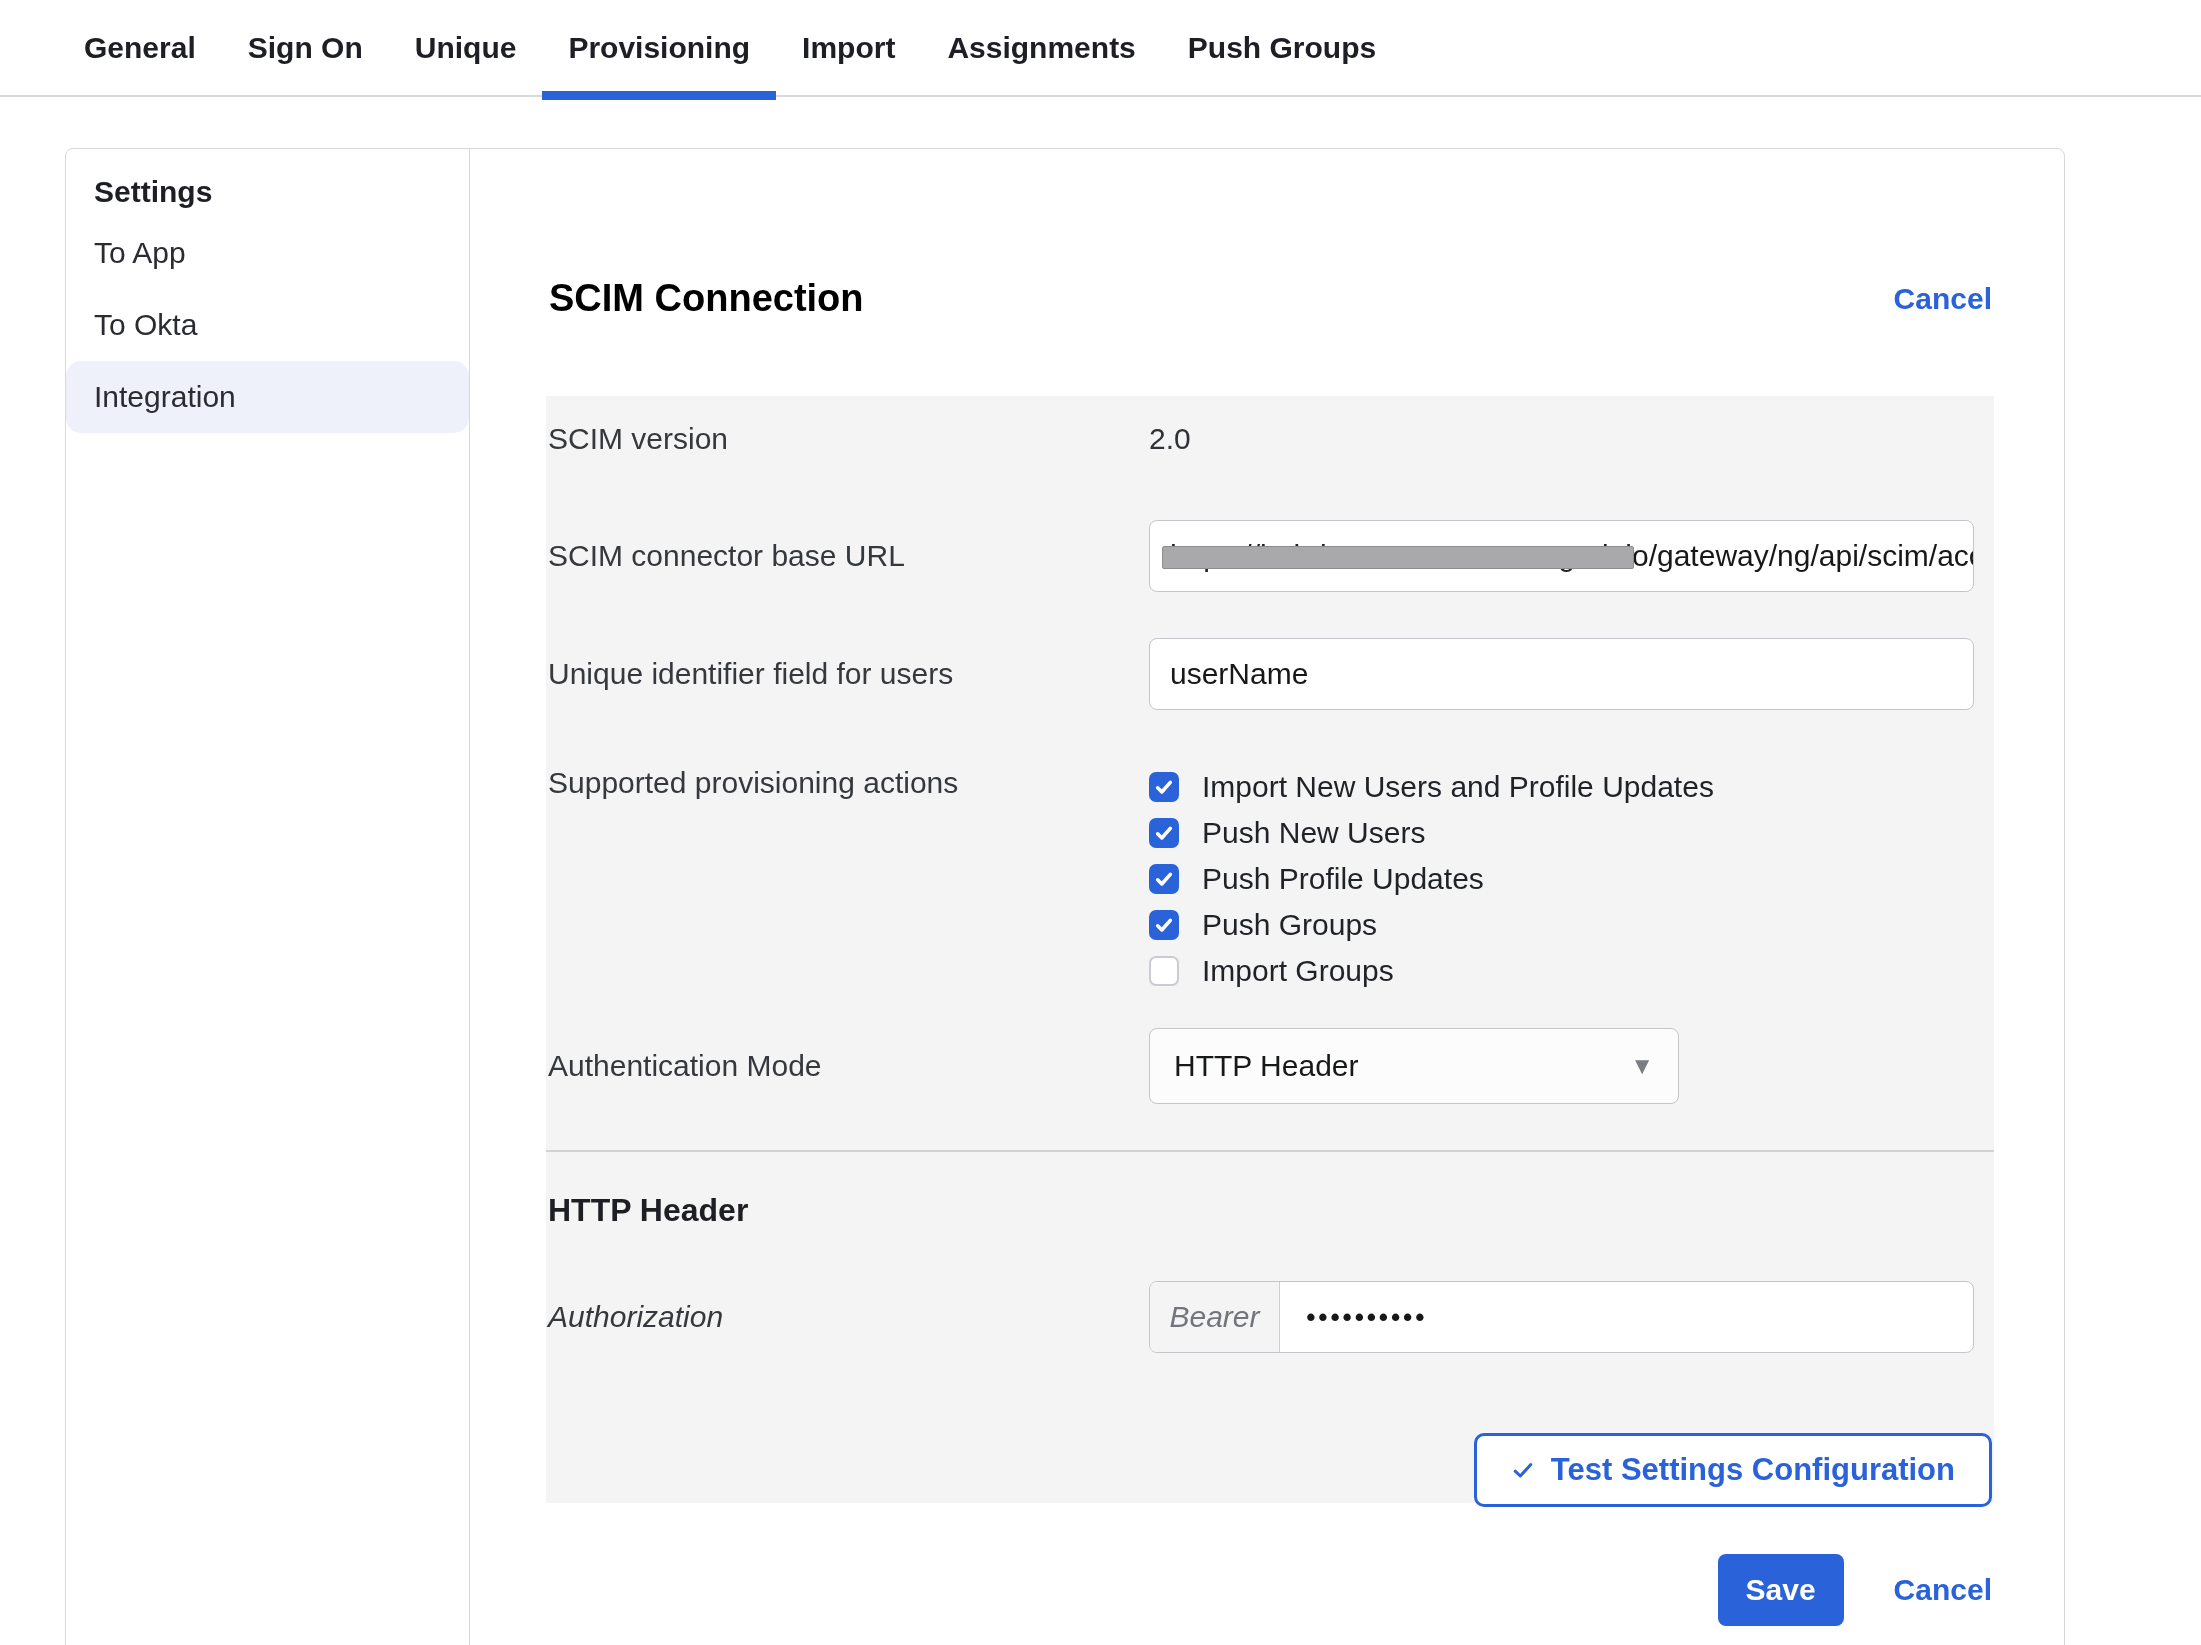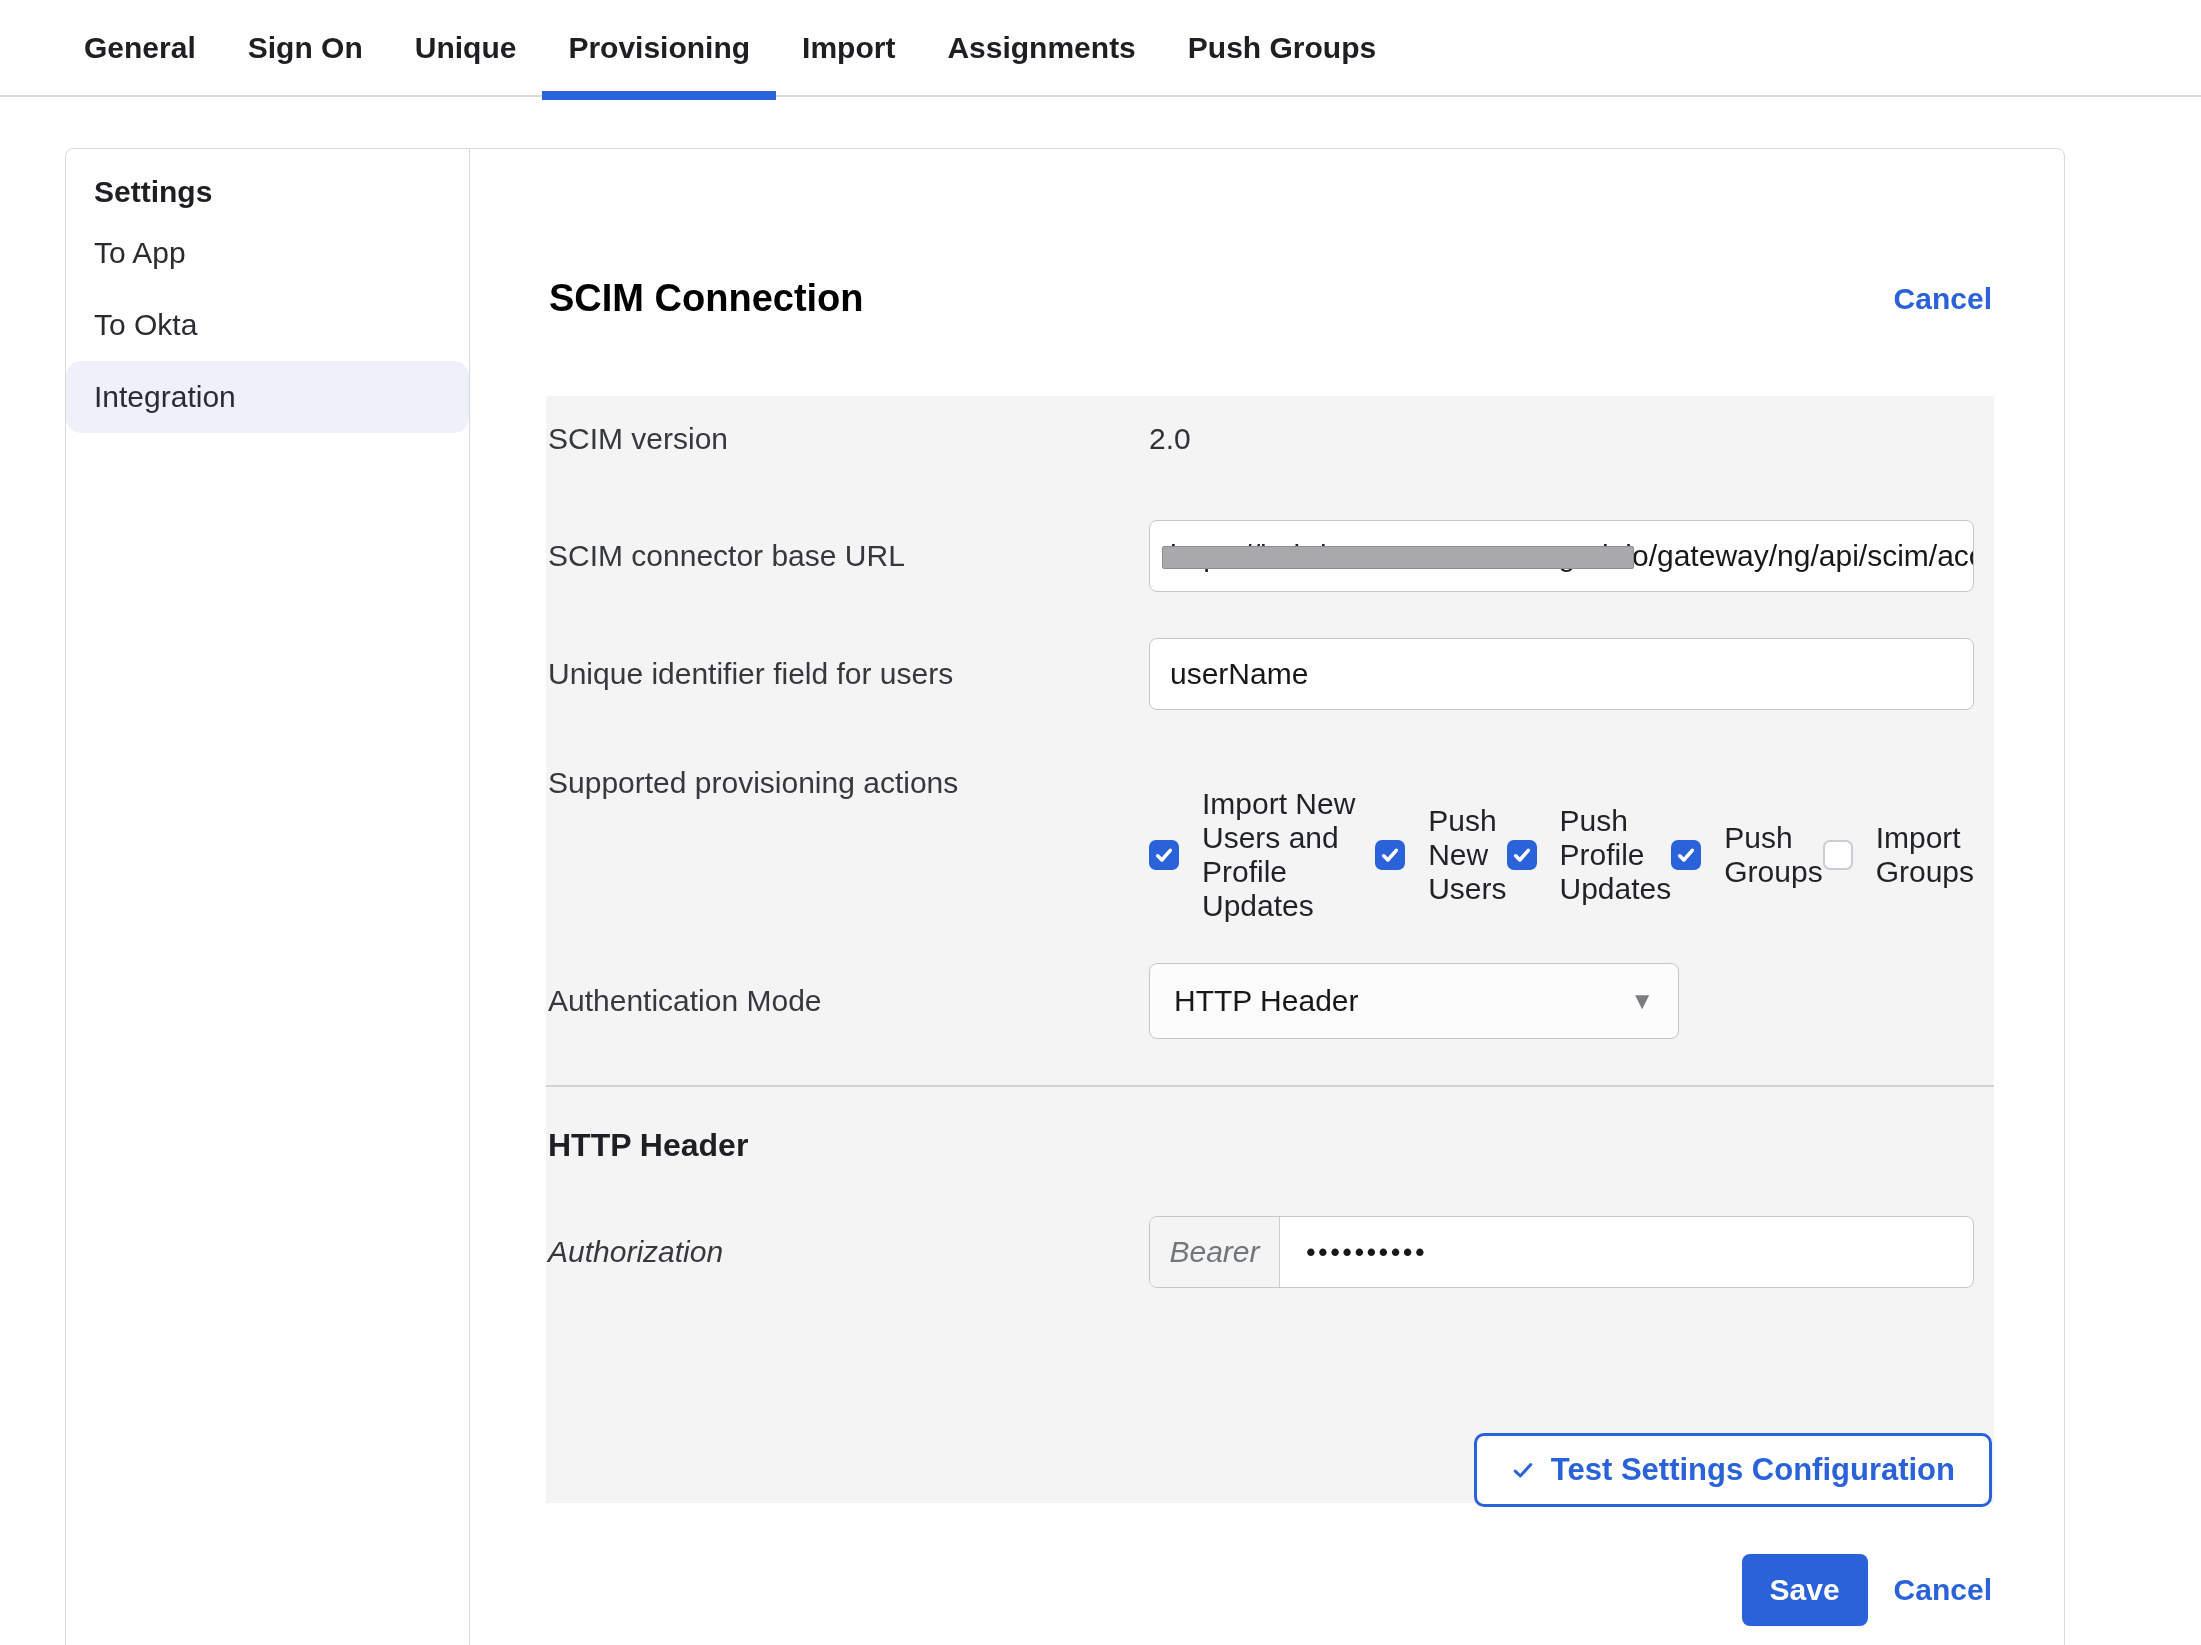--- a/index.html
+++ b/index.html
@@ -79,21 +79,21 @@
   .row-uid { margin-bottom:56px; }
 
   .masked { position:relative; display:inline-block; color:#222; }
   .masked::after {
     content:""; position:absolute; left:-8px; right:-2px; top:7px; bottom:4px;
     background:#a9a9ab; border:1px solid #8e8e90; border-radius:2px;
   }
 
   
   .row-actions { margin-bottom:40px; }
-  .checks { display:flex; flex-direction:row; row-gap:6px; padding-top:4px;margin-top:17px; }
+  .checks { display:flex; flex-direction:column; row-gap:12px; padding-top:4px; }
   .check-row { display:flex; align-items:center; column-gap:23px; cursor:pointer; }
   .checkbox {
     width:30px; height:30px; border-radius:7px; background:#fff;
     border:2px solid #c9ccd1; display:flex; align-items:center; justify-content:center;
     flex:0 0 30px;
   }
   .checkbox svg { display:none; width:22px; height:22px; }
   .checkbox.checked { background:var(--accent); border-color:var(--accent); }
   .checkbox.checked svg { display:block; }
   .check-label { font-size:30px; color:#1f2227; }
@@ -130,21 +130,21 @@
     position:absolute; top:1284px; right:72px; height:74px; min-width:488px;
     background:#fff; border:3px solid var(--accent); border-radius:10px;
     display:flex; align-items:center; justify-content:center; column-gap:16px;
     font-size:31px; font-weight:700; color:var(--accent); cursor:pointer; padding:0 34px;
   }
   .test-btn svg { width:24px; height:24px; }
 
   
   .footer-actions {
     position:absolute; top:1405px; right:72px;
-    display:flex; align-items:center; column-gap:26px;padding-left:40px;
+    display:flex; align-items:center; column-gap:50px;padding-left:40px;
   }
   .save-btn {
     min-width:118px; height:72px; background:var(--accent); color:#fff;
     border:none; border-radius:8px; font-size:30px; font-weight:700;
     font-family:"Liberation Sans", sans-serif; cursor:pointer; padding:0 28px;
   }
 </style>
 </head>
 <body>
 

